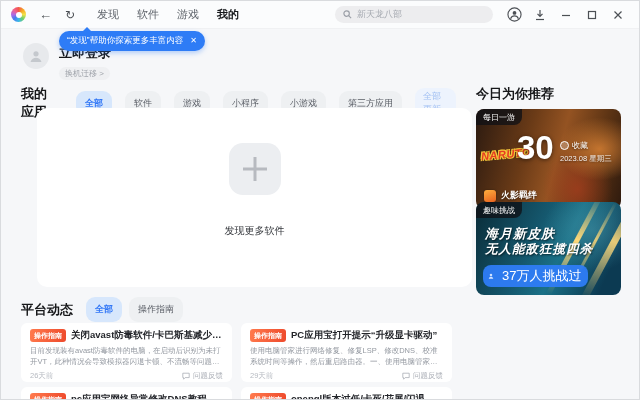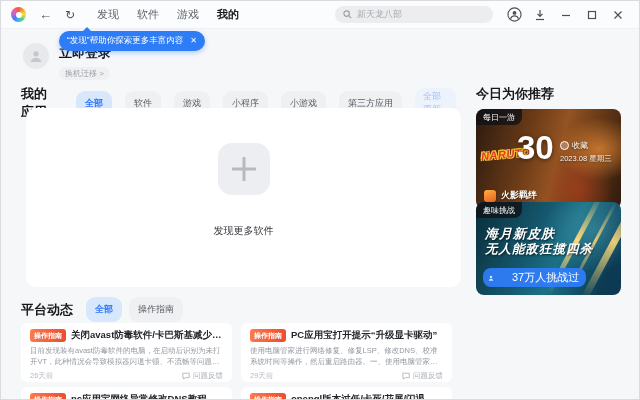--- a/index.html
+++ b/index.html
@@ -34,21 +34,21 @@
 
   
   .myapps-row { position:absolute; left:20px; top:84px; width:435px; display:flex; align-items:center; gap:13px; }
   .sec-title { font-size:13px; font-weight:bold; color:#17181a; }
   .pill { font-size:9px; color:#5a5e66; background:#eef0f2; border-radius:9px; padding:6px 9px; cursor:pointer; white-space:nowrap; }
   .pill.active { background:#d7e7fc; color:#3076f6; font-weight:bold; }
   .myapps-row .sec-title { margin-right:6px; }
   .update-all { margin-left:auto; font-size:9px; color:#a3c1f3; background:#edf3fd; border-radius:9px; padding:2.5px 8px; cursor:pointer; }
 
   
-  .apps-card { position:absolute; left:25px; top:107px; width:435px; height:179px; background:#fff; border-radius:10px; display:flex; flex-direction:column; align-items:center; justify-content:center;gap:16px; }
+  .apps-card { position:absolute; left:36px; top:107px; width:435px; height:179px; background:#fff; border-radius:10px; display:flex; flex-direction:column; align-items:center; justify-content:center;gap:16px; }
   .plus-tile { width:52px; height:52px; border-radius:14px; background:#eceef1; position:relative; cursor:pointer; margin-top:-14px; }
   .plus-tile::before, .plus-tile::after { content:""; position:absolute; background:#b7bac0; left:50%; top:50%; }
   .plus-tile::before { width:24px; height:3px; transform:translate(-50%,-50%); }
   .plus-tile::after { width:3px; height:24px; transform:translate(-50%,-50%); }
   .apps-empty-label { margin-top:13px; font-size:10px; color:#34373c; }
 
   
   .rec-title { position:absolute; left:475px; top:84px; }
 
   .promo { position:absolute; left:475px; width:145px; border-radius:8px; overflow:hidden; cursor:pointer; }
@@ -71,21 +71,21 @@
   .challenge { top:201px; height:93px; background:
       radial-gradient(70px 60px at 80% 30%, rgba(70,150,170,.55), rgba(70,150,170,0) 70%),
       linear-gradient(115deg,#0a2c38,#15586e 40%,#1b7187 58%,#0c3a52 88%); }
   .streak { position:absolute; background:linear-gradient(to bottom, rgba(255,216,120,0), #ffd878 45%, rgba(255,216,120,0)); transform:rotate(28deg); filter:blur(.6px); z-index:1; }
   .s1 { width:5px; height:110px; left:96px; top:-12px; }
   .s2 { width:3px; height:95px; left:116px; top:-5px; opacity:.85; }
   .s3 { width:7px; height:120px; left:132px; top:-15px; opacity:.9; }
   .ch-line { position:absolute; left:9px; font-weight:900; font-style:italic; color:#fff; z-index:2; text-shadow:1px 1px 2px rgba(0,0,0,.65); letter-spacing:1px; }
   .ch-line1 { top:23px; font-size:13px; }
   .ch-line2 { top:39px; font-size:12.5px; }
-  .ch-stat { position:absolute; left:7px; bottom:8px; background:rgba(46,124,246,.95); border-radius:8px; padding:2px 7px 2px 5px; display:flex; align-items:center; gap:18px; color:#fff; font-size:11px; z-index:2; }
+  .ch-stat { position:absolute; left:7px; bottom:8px; background:rgba(46,124,246,.95); border-radius:8px; padding:2px 7px 2px 5px; display:flex; align-items:center; gap:8px; color:#fff; font-size:13px; z-index:2; }
 
   
   .feed-row { position:absolute; left:20px; top:296px; display:flex; align-items:center; gap:7px; }
   .feed-row .sec-title { margin-right:6px; }
 
   .post { position:absolute; width:211px; height:59px; background:#fff; border-radius:6px; padding:6px 9px; overflow:hidden; cursor:pointer; }
   .post-head { display:flex; align-items:center; gap:5px; }
   .post-tag { flex:none; background:linear-gradient(100deg,#ff7a4d,#ee4a2c); color:#fff; font-size:7px; font-weight:bold; padding:1.5px 4px; border-radius:3px; }
   .post-title { font-size:9.5px; font-weight:bold; color:#24262b; white-space:nowrap; overflow:hidden; text-overflow:ellipsis; }
   .post-body { margin-top:3px; font-size:7.5px; color:#9499a1; line-height:1.5; display:-webkit-box; -webkit-line-clamp:2; -webkit-box-orient:vertical; overflow:hidden; }

